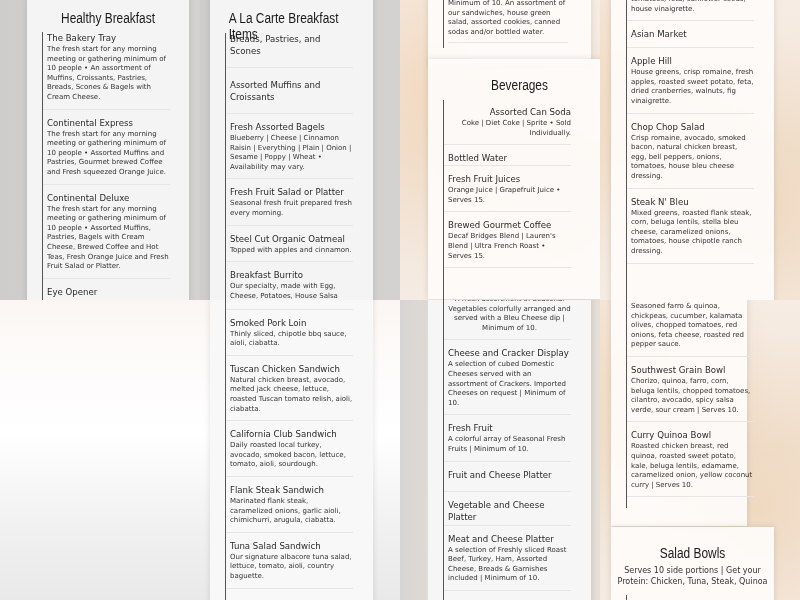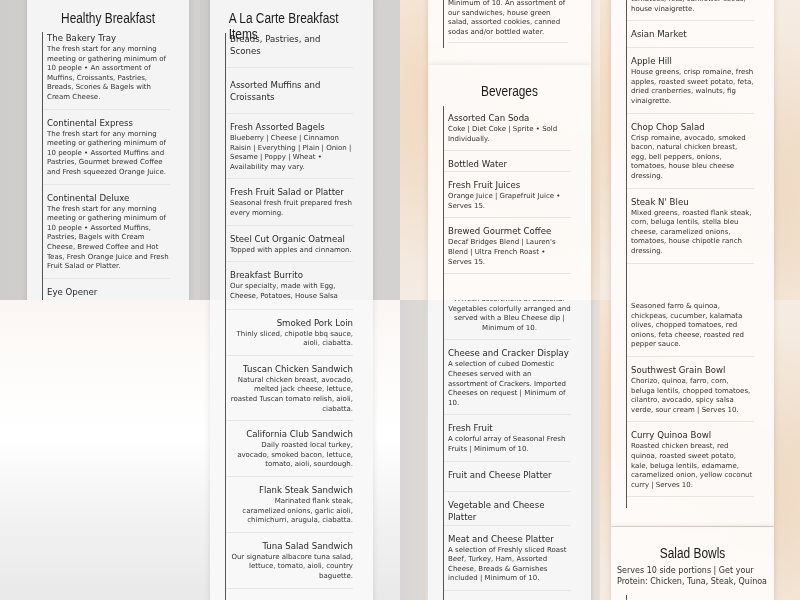--- a/index.html
+++ b/index.html
@@ -9,29 +9,29 @@
   .tile { position: absolute; width: 200px; height: 300px; overflow: hidden; }
   .tile.r0 { top: 0; } .tile.r1 { top: 300px; }
   .tile.c0 { left: 0; } .tile.c1 { left: 200px; } .tile.c2 { left: 400px; } .tile.c3 { left: 600px; }
 
   
   .bg-gray { background: linear-gradient(90deg, #cfcdcc 0%, #d4d2d1 100%); }
   .bg-food { background:
       radial-gradient(ellipse at 20% 30%, rgba(240,205,170,0.55), rgba(255,255,255,0) 60%),
       radial-gradient(ellipse at 80% 70%, rgba(235,200,160,0.45), rgba(255,255,255,0) 60%),
       linear-gradient(180deg, #f6ece3 0%, #f1e4d6 50%, #f5ebe2 100%); }
-  .bg-white-fade { background: linear-gradient(180deg, #fbf6f3 0%, #fdfbfa 20%, #ffffff 45%, #f1f1f1 75%, #e9e9ea 100%); text-align: right; }
+  .bg-white-fade { background: linear-gradient(180deg, #fbf6f3 0%, #fdfbfa 20%, #ffffff 45%, #f1f1f1 75%, #e9e9ea 100%); }
   .bg-gray-food { background:
       linear-gradient(90deg, #d7d5d4 0%, #ddd9d6 12%, rgba(255,255,255,0) 14%, rgba(255,255,255,0) 86%, #dcd7d2 88%, #e6dfd8 100%),
       linear-gradient(180deg, #eae6e2 0%, #f2ebe5 100%); }
 
   .card { position: absolute; background: #f4f4f4; box-shadow: 0 0 6px rgba(0,0,0,0.12); }
   .card.warm { background: rgba(253,251,249,0.95); }
   .card-title { font-family: "Liberation Sans", sans-serif; font-weight: normal; font-size: 14px; color: #1a1a1a; text-align: center; transform: scaleX(0.85); letter-spacing: 0px; }
-  .card-sub { font-size: 8px; line-height: 11px; color: #333; }
+  .card-sub { font-size: 8px; line-height: 11px; text-align: center; color: #333; }
   .list { position: absolute; border-left: 1.5px solid #555; }
   .item { padding: 0 0 6px 4px; border-bottom: 1px solid #e6e6e6; margin-bottom: 7px; width: 127px; }
   .item-name { font-size: 8.6px; color: #2a2a2a; line-height: 12px; margin-bottom: 1px; }
   .item-desc { font-size: 7px; color: #333; line-height: 9.6px; }
   .item.noline { border-bottom: none; }
 </style>
 </head>
 <body>
 
 <div class="grid">
@@ -91,24 +91,24 @@
 
   <div class="tile r0 c2 bg-food">
     <div class="card warm" style="left:28px; top:-4px; width:163px; height:69px;">
       <div class="list" style="left:15px; top:0; height:52px;">
         <div class="item noline" style="padding-top:3px;">
           <div class="item-desc">Minimum of 10. An assortment of our sandwiches, house green salad, assorted cookies, canned sodas and/or bottled water.</div>
         </div>
       </div>
       <div style="position:absolute; left:20px; top:46px; width:120px; border-bottom:1px solid #e6e6e6;"></div>
     </div>
-    <div class="card warm" style="left:28px; top:65px; width:163px; height:240px;">
+    <div class="card warm" style="left:28px; top:59px; width:183px; height:240px;">
       <div class="card-title" style="margin-top:18px;">Beverages</div>
       <div class="list" style="left:15px; top:41px; height:200px;">
-        <div class="item" style="padding-top:6px;">
+        <div class="item" style="padding-top:6px;text-align:right;">
           <div class="item-name">Assorted Can Soda</div>
           <div class="item-desc">Coke | Diet Coke | Sprite • Sold Individually.</div>
         </div>
         <div class="item" style="padding-bottom:0;">
           <div class="item-name">Bottled Water</div>
         </div>
         <div class="item">
           <div class="item-name">Fresh Fruit Juices</div>
           <div class="item-desc">Orange Juice | Grapefruit Juice • Serves 15.</div>
         </div>
@@ -200,21 +200,21 @@
         <div class="item">
           <div class="item-name">Meat and Cheese Platter</div>
           <div class="item-desc">A selection of Freshly sliced Roast Beef, Turkey, Ham, Assorted Cheese, Breads &amp; Garnishes included | Minimum of 10.</div>
         </div>
 
       </div>
     </div>
   </div>
 
   <div class="tile r1 c3 bg-food">
-    <div class="card warm" style="left:11px; top:-6px; width:163px; height:232px;">
+    <div class="card warm" style="left:11px; top:-6px; width:136px; height:232px;">
       <div class="list" style="left:15px; top:0; height:214px;">
         <div class="item" style="padding-top:8px;">
           <div class="item-desc">Seasoned farro &amp; quinoa, chickpeas, cucumber, kalamata olives, chopped tomatoes, red onions, feta cheese, roasted red pepper sauce.</div>
         </div>
         <div class="item">
           <div class="item-name">Southwest Grain Bowl</div>
           <div class="item-desc">Chorizo, quinoa, farro, corn, beluga lentils, chopped tomatoes, cilantro, avocado, spicy salsa verde, sour cream | Serves 10.</div>
         </div>
         <div class="item">
           <div class="item-name">Curry Quinoa Bowl</div>

